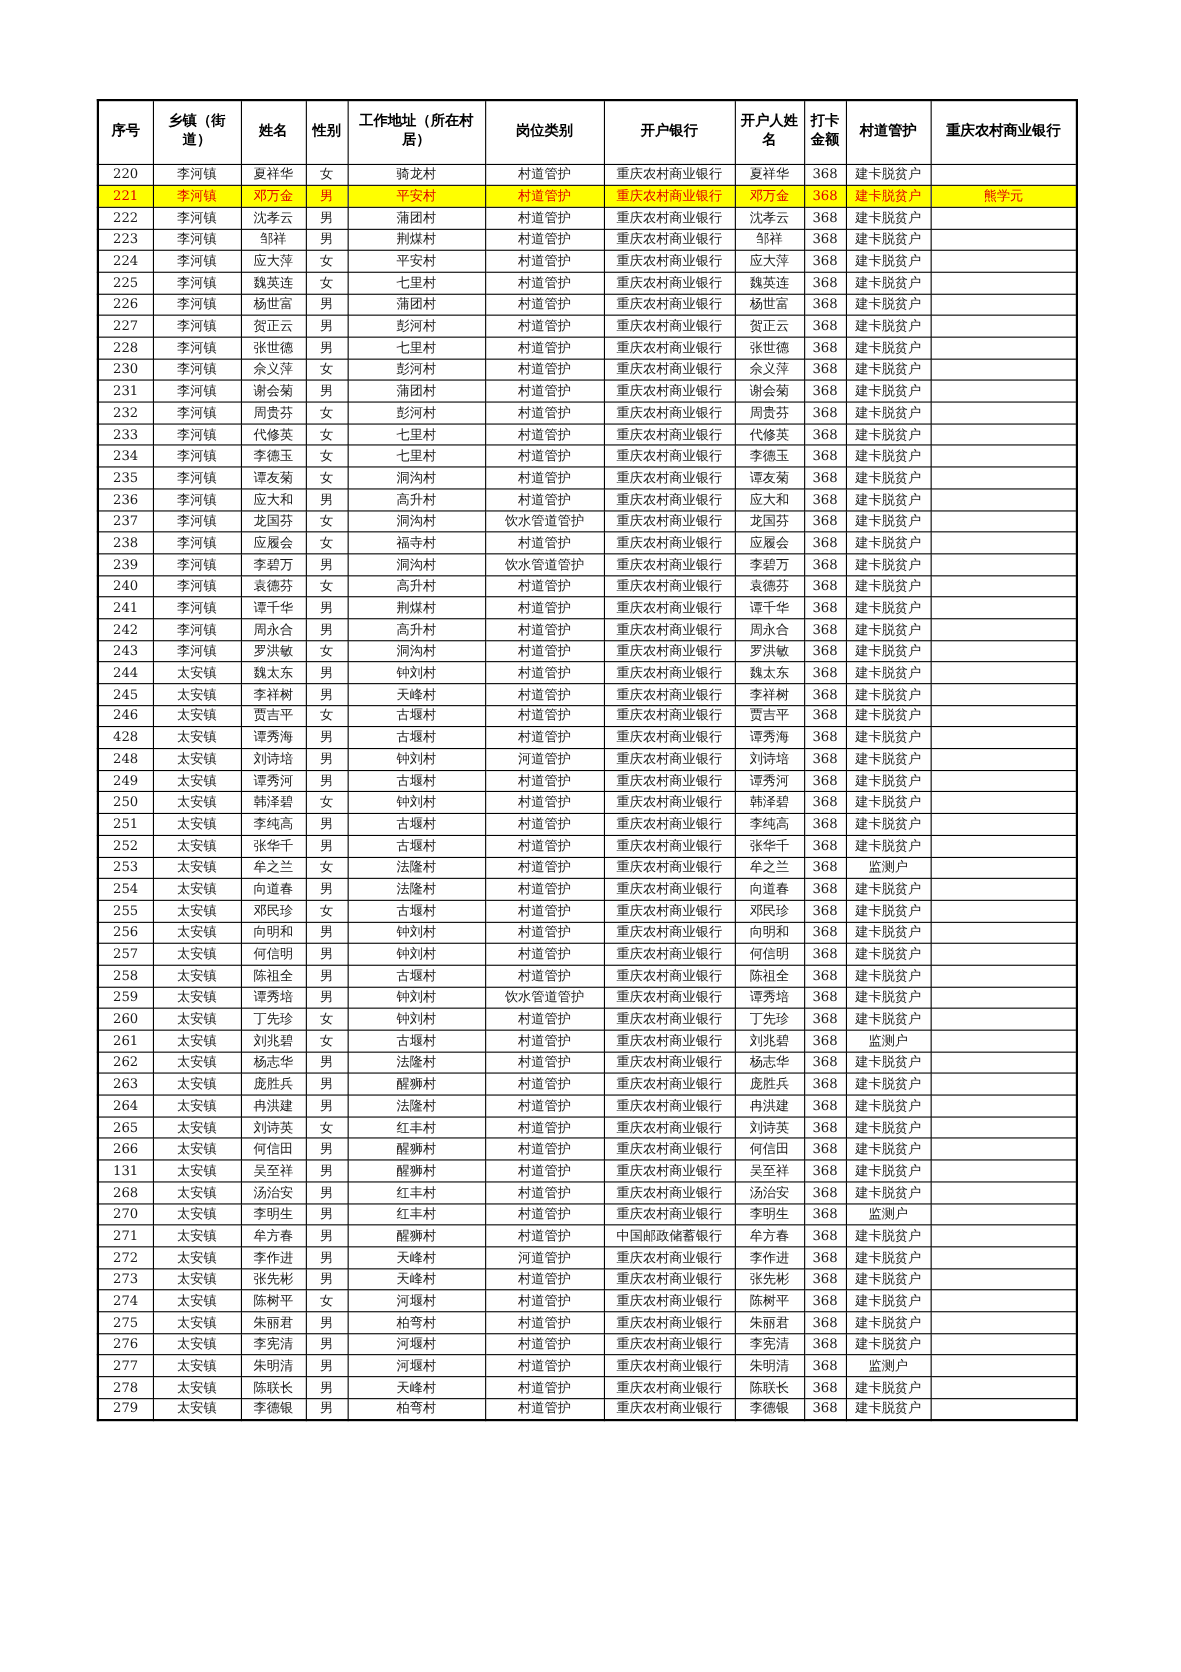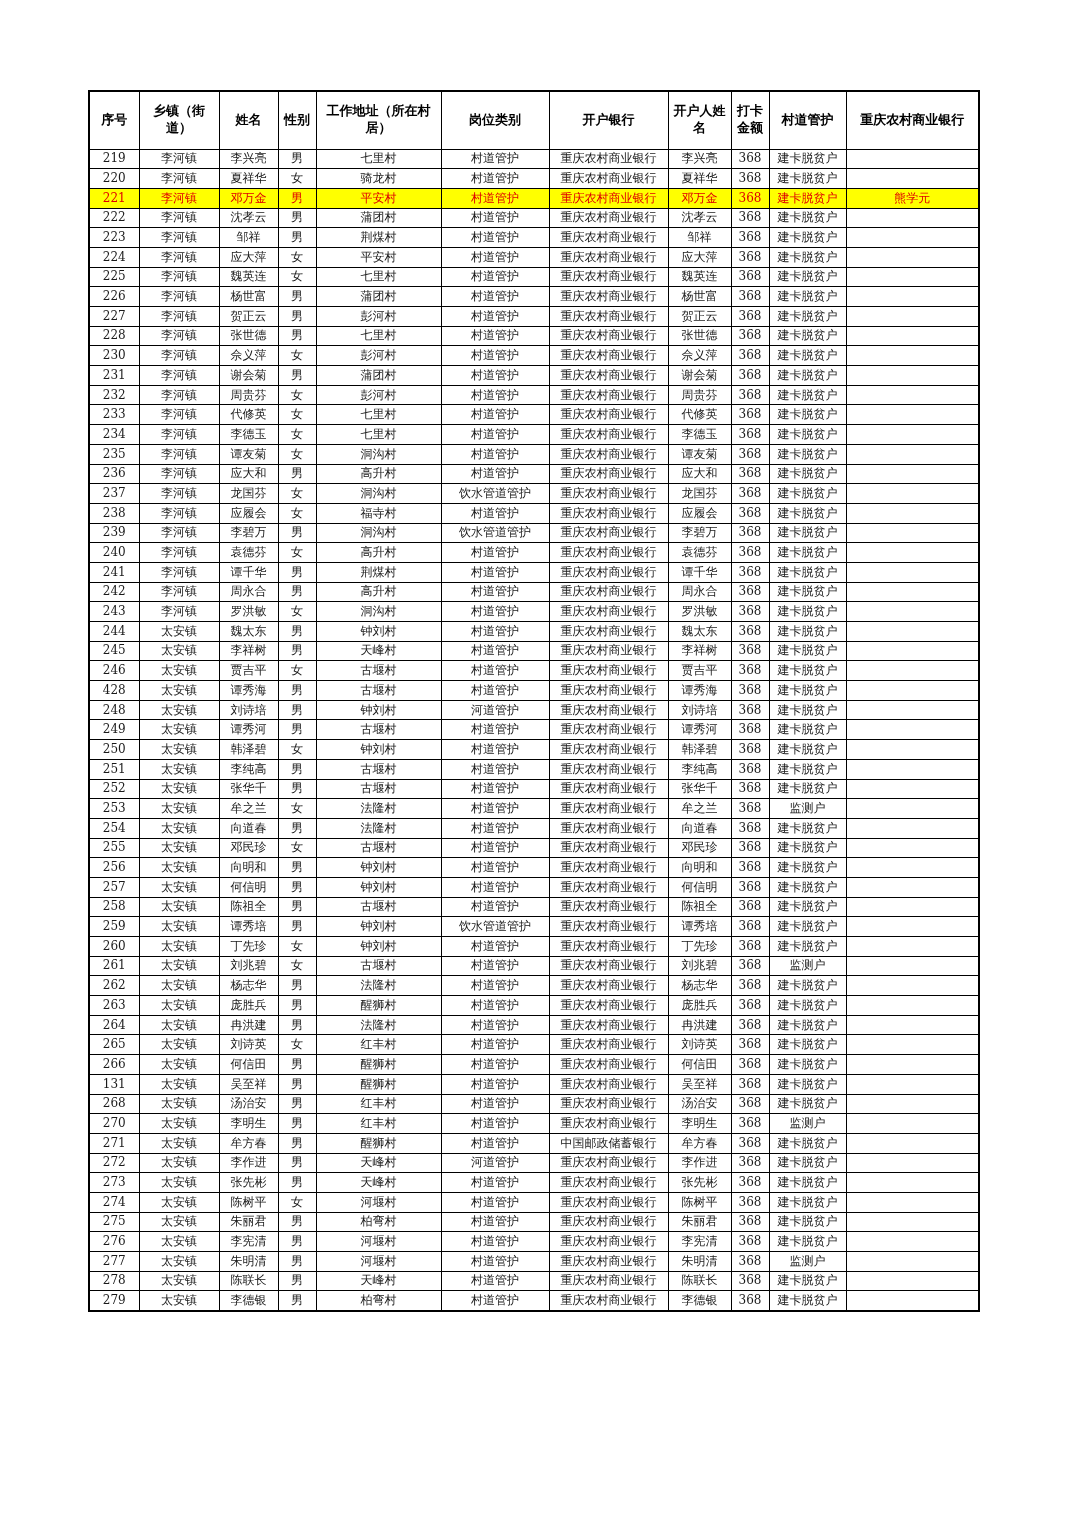--- a/index.html
+++ b/index.html
@@ -79,33 +79,20 @@
         <th>岗位类别</th>
         <th>开户银行</th>
         <th>开户人姓名</th>
         <th>打卡金额</th>
         <th>村道管护</th>
         <th>重庆农村商业银行</th>
       </tr>
   </thead>
   <tbody>
       <tr>
-        <td>219</td>
-        <td>李河镇</td>
-        <td>李兴亮</td>
-        <td>男</td>
-        <td>七里村</td>
-        <td>村道管护</td>
-        <td>重庆农村商业银行</td>
-        <td>李兴亮</td>
-        <td>368</td>
-        <td>建卡脱贫户</td>
-        <td></td>
-      </tr>
-      <tr>
         <td>220</td>
         <td>李河镇</td>
         <td>夏祥华</td>
         <td>女</td>
         <td>骑龙村</td>
         <td>村道管护</td>
         <td>重庆农村商业银行</td>
         <td>夏祥华</td>
         <td>368</td>
         <td>建卡脱贫户</td>

